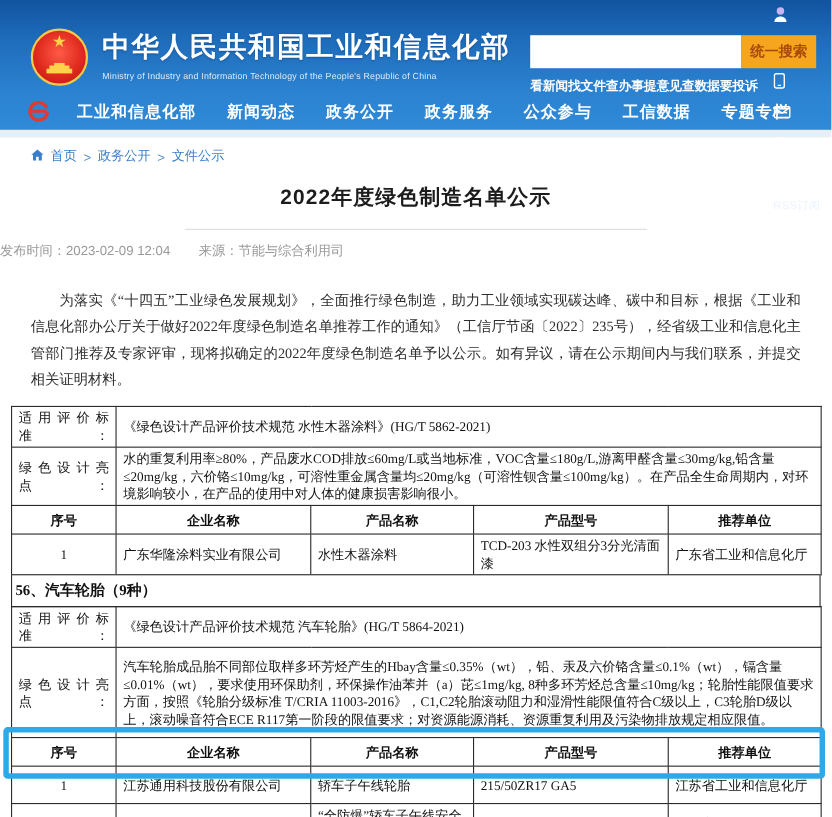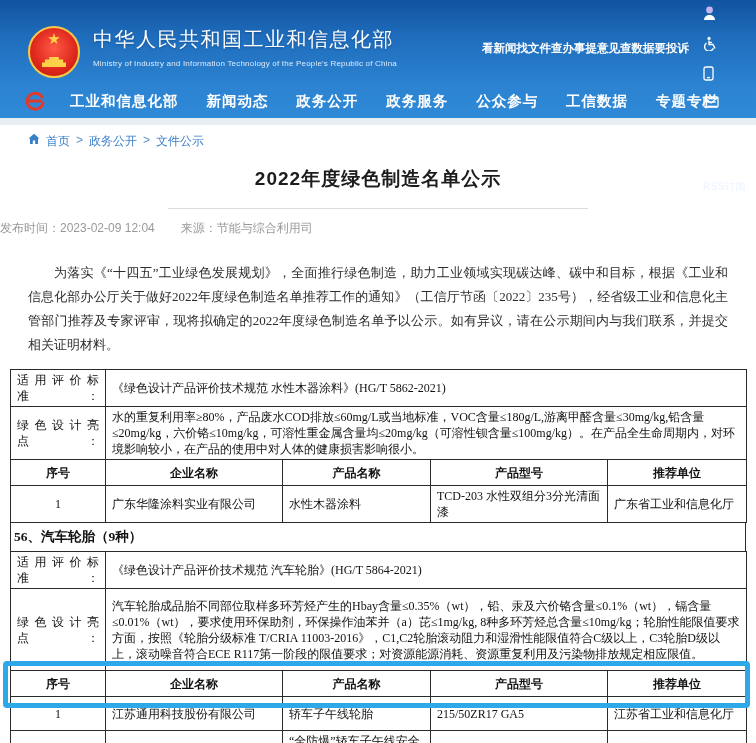--- a/index.html
+++ b/index.html
@@ -15,41 +15,41 @@
   .rss-label { color:#eaf3ff; letter-spacing:.5px; }
 
   .logo-row { position:absolute; left:28px; top:26px; display:flex; align-items:flex-start; }
   .emblem { width:52px; height:52px; border-radius:50%; background:radial-gradient(circle at 50% 42%, #ff5a46 0%, #e02b1f 55%, #b91407 100%);
     border:2px solid #f7c948; position:relative; flex:0 0 auto; }
   .emblem .star-big { position:absolute; top:3px; left:50%; transform:translateX(-50%);
     color:#ffd24a; font-size:15px; line-height:1; }
   .emblem .gate { position:absolute; bottom:9px; left:50%; transform:translateX(-50%);
     width:24px; height:10px; background:#ffd24a; clip-path:polygon(0 100%,0 55%,12% 55%,12% 25%,30% 25%,30% 0,70% 0,70% 25%,88% 25%,88% 55%,100% 55%,100% 100%); }
   .logo-text { margin-left:13px; color:#fff; }
-  .logo-title { font-size:20px; font-weight:normal; letter-spacing:1.5px; text-shadow:0 1px 2px rgba(0,40,90,.4); }
+  .logo-title { font-size:25px; font-weight:bold; letter-spacing:1.5px; text-shadow:0 1px 2px rgba(0,40,90,.4); }
   .logo-sub { margin-top:6px; font-size:8px; color:#dceaf8; letter-spacing:.2px; }
 
   .search-area { position:absolute; left:482px; top:32px; width:260px; }
   .search-row { display:flex; height:30px; }
   .search-input { flex:1; border:none; outline:none; background:#fff; padding:0 8px; font-size:13px; }
   .search-btn { width:84px; border:none; background:#f6a51f; color:#a84a08; font-weight:bold;
     font-size:13px; cursor:pointer; }
   .quick-links { display:flex; margin-top:9px; font-size:11.5px; color:#fff;font-weight:bold; }
   .quick-links span { cursor:pointer; white-space:nowrap; }
 
   .main-nav { position:absolute; left:0; right:0; top:84px; height:34px; display:flex;
     align-items:center; padding:0 24px; }
   .miit-mini-logo { width:22px; height:22px; margin-right:10px; }
   .nav-items { flex:1; display:flex; justify-content:space-around; align-items:center; }
   .nav-item { color:#fff; font-size:14.5px; font-weight:bold; letter-spacing:1px; cursor:pointer; white-space:nowrap; }
 
   .header-sep { width:756px; height:7px; background:#e9eef3; }
 
   
-  .breadcrumb { display:flex; align-items:flex-start; gap:6px; padding:8px 0 0 28px;
+  .breadcrumb { display:flex; align-items:flex-end; gap:6px; padding:8px 0 0 28px;
     font-size:12px; color:#3a7ec9; }
   .breadcrumb .crumb { cursor:pointer; }
   .breadcrumb .sep { color:#5b8fcb; }
 
   
   .article-title { margin-top:16px; text-align:center; font-size:19px; font-weight:bold;
     color:#1c1c1c; letter-spacing:1px; }
   .title-divider { width:420px; height:1px; background:#ddd; margin:16px auto 0 auto; }
   .article-meta { margin-top:11px; text-align:left; font-size:12px; color:#999; }
   .article-meta .gap { display:inline-block; width:26px; }
@@ -131,20 +131,24 @@
       <span class="star-big">★</span>
       <span class="gate"></span>
     </div>
     <div class="logo-text">
       <div class="logo-title">中华人民共和国工业和信息化部</div>
       <div class="logo-sub">Ministry of Industry and Information Technology of the People's Republic of China</div>
     </div>
   </div>
 
   <div class="search-area">
+    <div class="search-row">
+      <input class="search-input" type="text" placeholder="" style="">
+      <button class="search-btn">统一搜索</button>
+    </div>
     <div class="quick-links">
       <span>看新闻</span>
       <span>找文件</span>
       <span>查办事</span>
       <span>提意见</span>
       <span>查数据</span>
       <span>要投诉</span>
     </div>
   </div>
 

